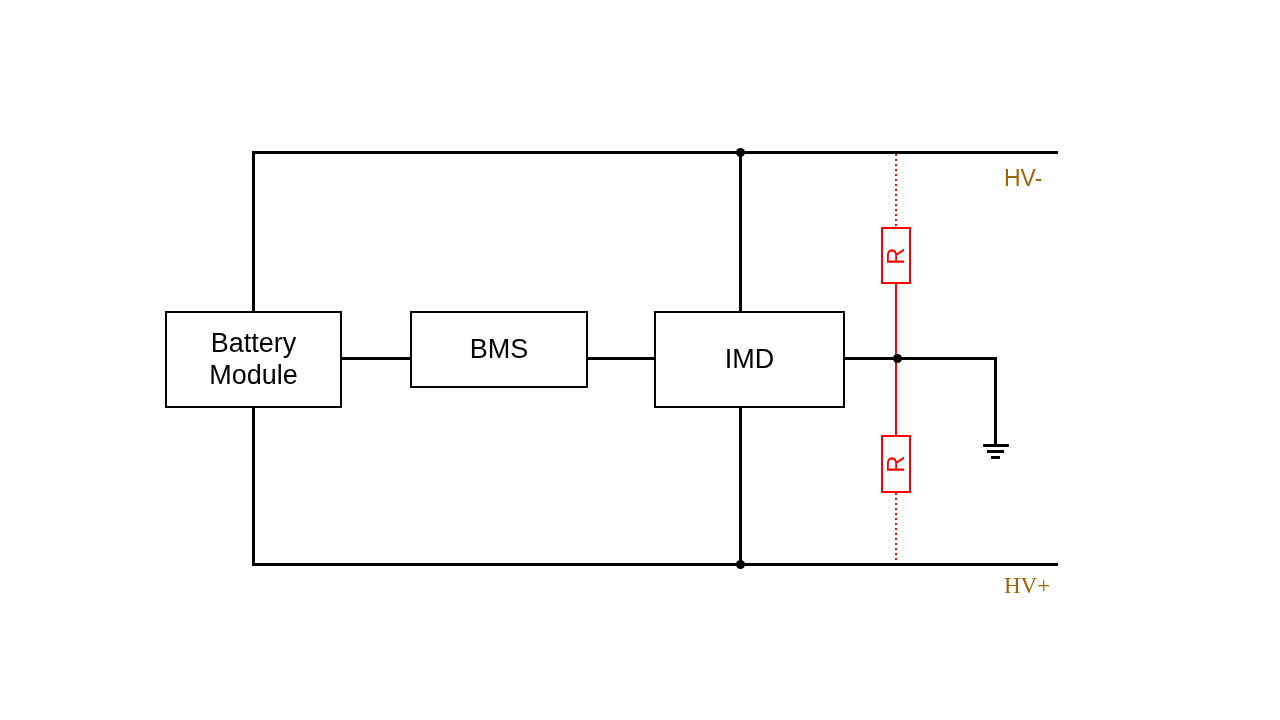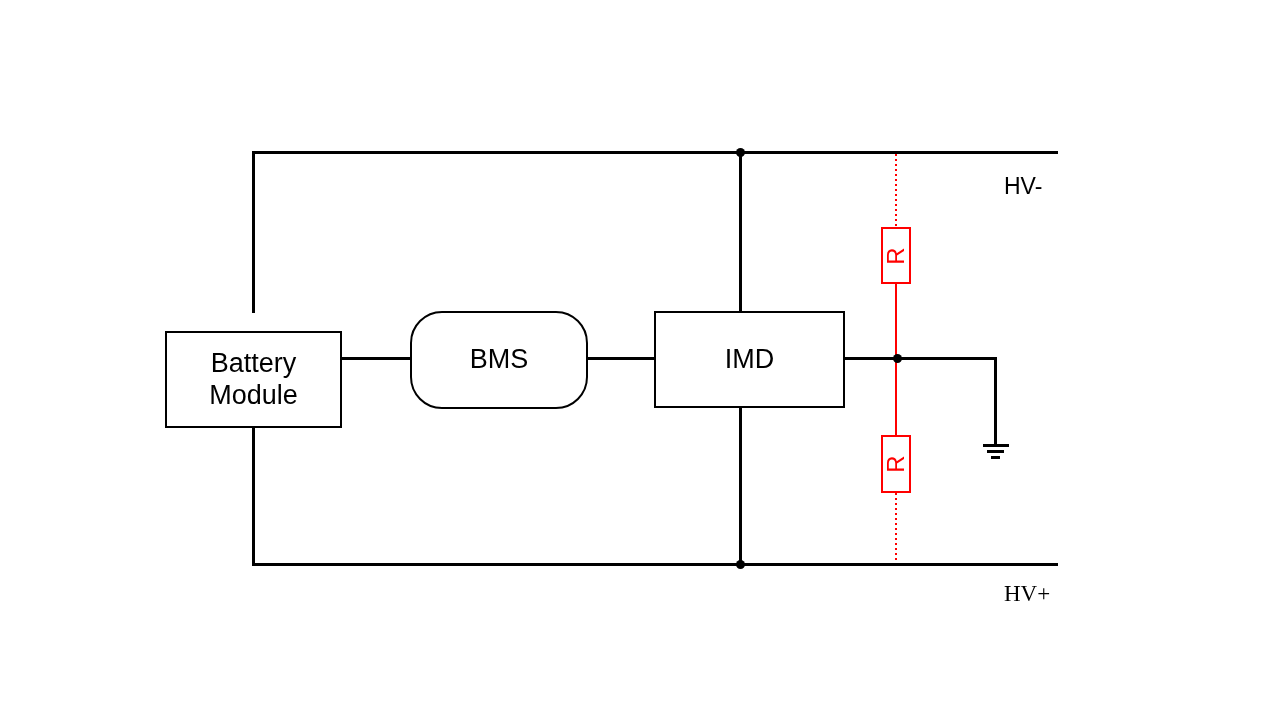--- a/index.html
+++ b/index.html
@@ -43,21 +43,21 @@
     display:flex;align-items:center;justify-content:center;
   }
   .resistor-label{
     color:var(--res);
     font-size:24px;
     transform:rotate(-90deg);
     white-space:nowrap;
   }
   .rail-label{
     position:absolute;
-    font-size:23px;color:#000000;white-space:nowrap;margin-top:8px;
+    font-size:23px;color:#a16207;white-space:nowrap;
   }
   .ground-bar{position:absolute;height:3px;background:var(--wire);}
 
   
   #rail-top    {left:252px;top:151px;width:806px;height:3px;}
   #rail-bottom {left:252px;top:563px;width:806px;height:3px;}
 
   #wire-left-upper {left:252px;top:151px;width:3px;height:162px;}
   #wire-left-lower {left:252px;top:406px;width:3px;height:160px;}
   #wire-imd-upper  {left:739px;top:151px;width:3px;height:162px;}
@@ -65,22 +65,22 @@
 
   #conn-batt-bms  {left:341px;top:357px;width:69px;height:3px;}
   #conn-bms-imd   {left:588px;top:357px;width:66px;height:3px;}
   #conn-imd-gnd   {left:829px;top:357px;width:167px;height:3px;}
   #wire-gnd-vert  {left:994px;top:357px;width:3px;height:88px;}
 
   #gnd-bar-1{left:983px;top:444px;width:26px;}
   #gnd-bar-2{left:987px;top:450px;width:17px;}
   #gnd-bar-3{left:991px;top:456px;width:9px;}
 
-  #node-battery{left:165px;top:311px;width:177px;height:97px;margin-top:20px;}
-  #node-bms    {left:410px;top:311px;width:178px;height:98px;border-radius:32px;}
+  #node-battery{left:165px;top:311px;width:177px;height:97px;}
+  #node-bms    {left:410px;top:311px;width:178px;height:77px;}
   #node-imd    {left:654px;top:311px;width:191px;height:97px;}
   #node-battery .label{max-width:150px;}
 
   #red-dotted-top   {left:895px;top:154px;height:73px;}
   #resistor-top     {left:881px;top:227px;height:57px;}
   #red-solid-mid    {left:895px;top:284px;height:151px;}
   #resistor-bottom  {left:881px;top:435px;height:58px;}
   #red-dotted-bottom{left:895px;top:493px;height:70px;}
 
   #dot-top   {left:736px;top:148px;}

